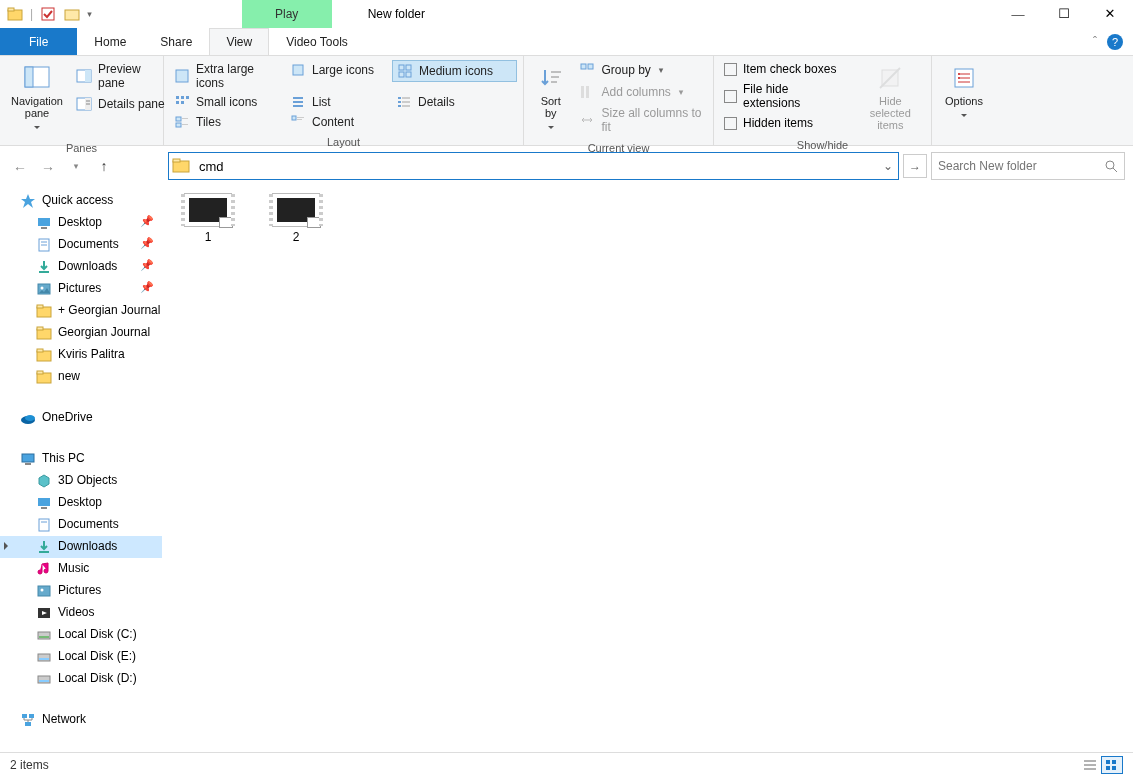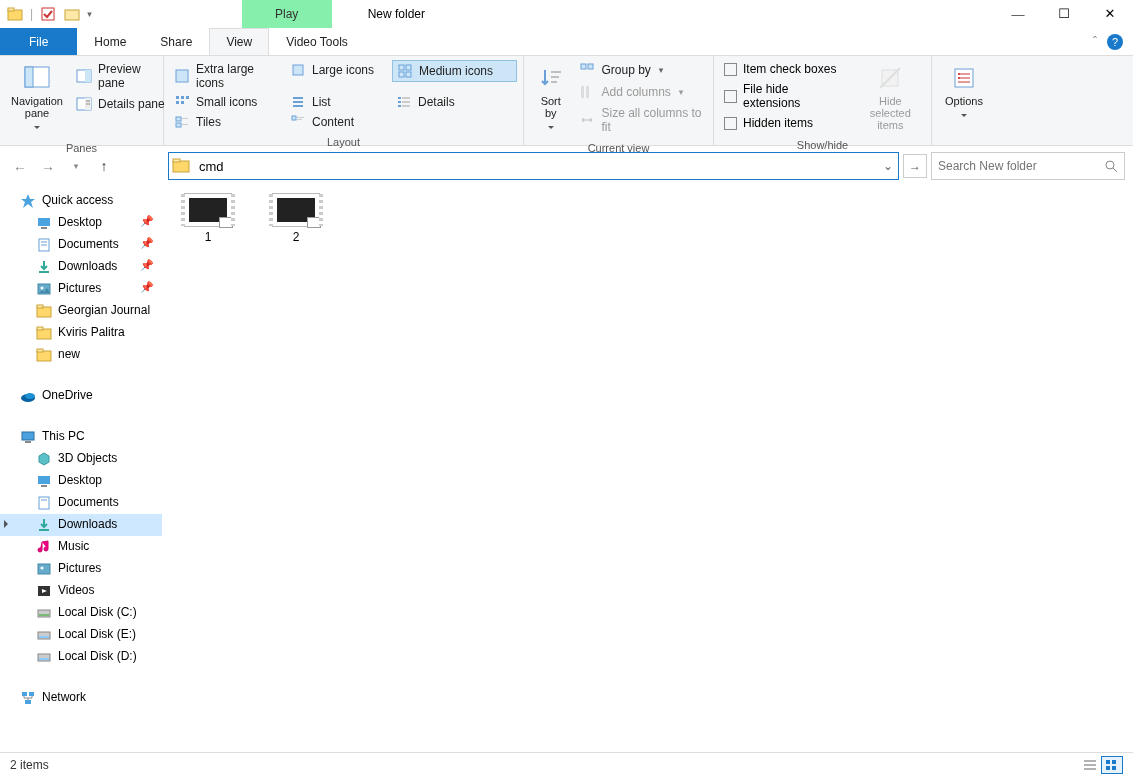--- a/index.html
+++ b/index.html
@@ -433,20 +433,29 @@
           <span>Pictures</span>
           <span class="pin">📌</span>
         </div>
         <div class="item sub">
           <span class="ic">
             <svg width="16" height="16">
               <rect x="1" y="4" width="14" height="10" fill="#ffd76a" stroke="#caa43a"></rect>
               <rect x="1" y="2" width="6" height="3" fill="#ffe9a8" stroke="#caa43a"></rect>
             </svg>
           </span>
+          <span>+ Georgian Journal</span>
+        </div>
+        <div class="item sub">
+          <span class="ic">
+            <svg width="16" height="16">
+              <rect x="1" y="4" width="14" height="10" fill="#ffd76a" stroke="#caa43a"></rect>
+              <rect x="1" y="2" width="6" height="3" fill="#ffe9a8" stroke="#caa43a"></rect>
+            </svg>
+          </span>
           <span>Georgian Journal</span>
         </div>
         <div class="item sub">
           <span class="ic">
             <svg width="16" height="16">
               <rect x="1" y="4" width="14" height="10" fill="#ffd76a" stroke="#caa43a"></rect>
               <rect x="1" y="2" width="6" height="3" fill="#ffe9a8" stroke="#caa43a"></rect>
             </svg>
           </span>
           <span>Kviris Palitra</span>

